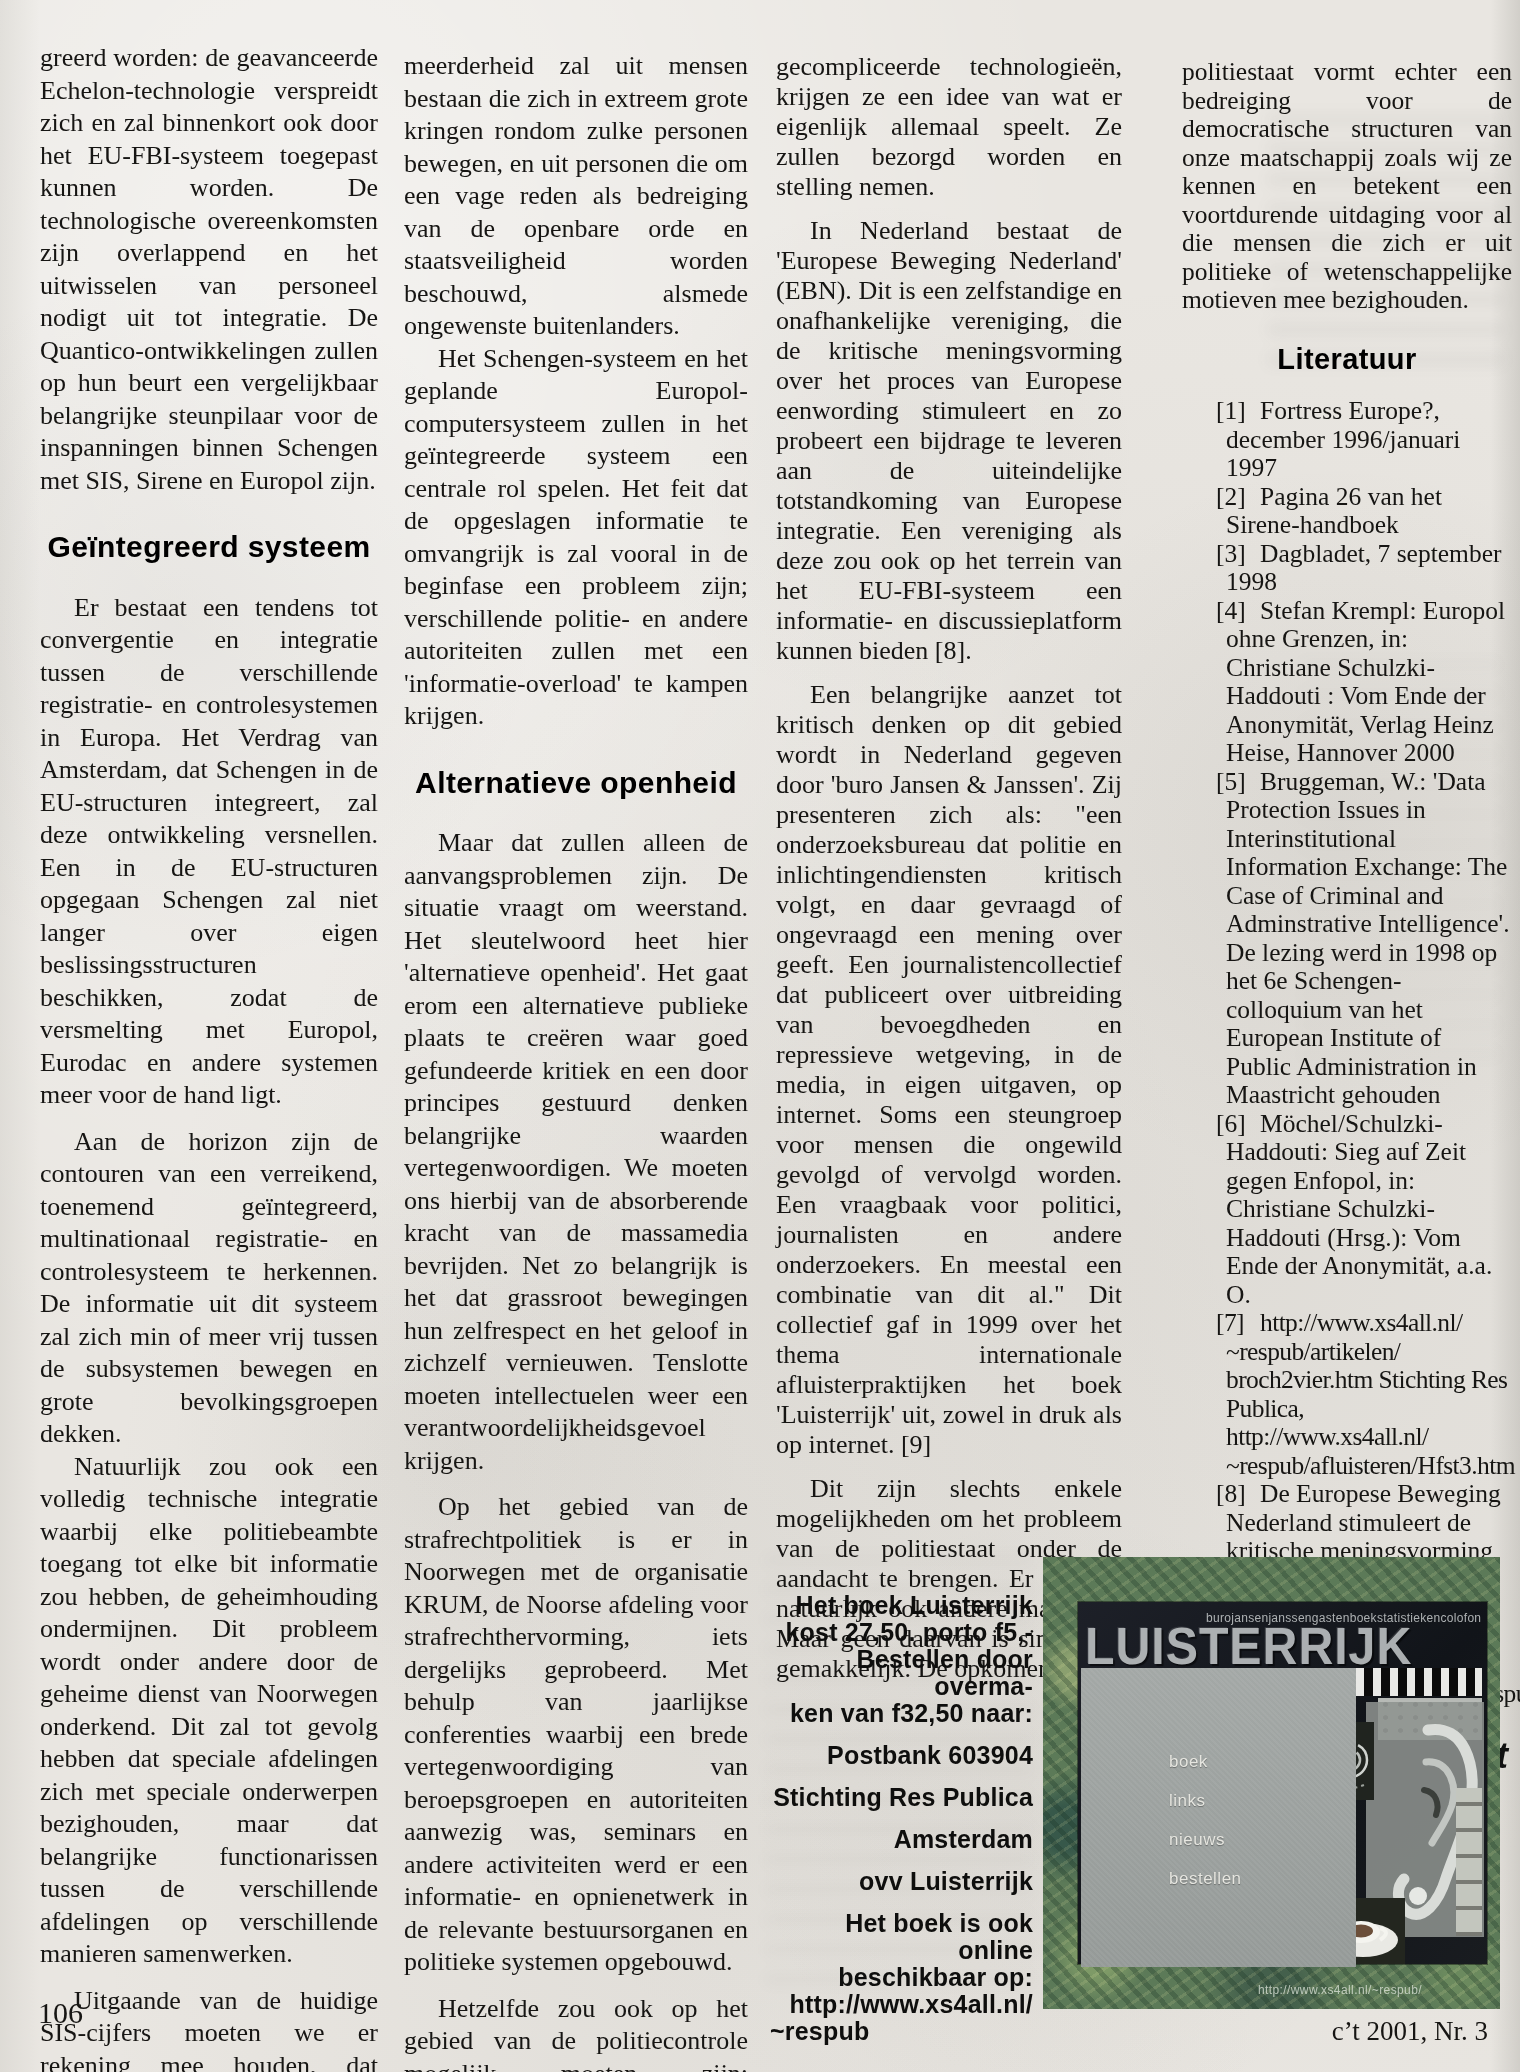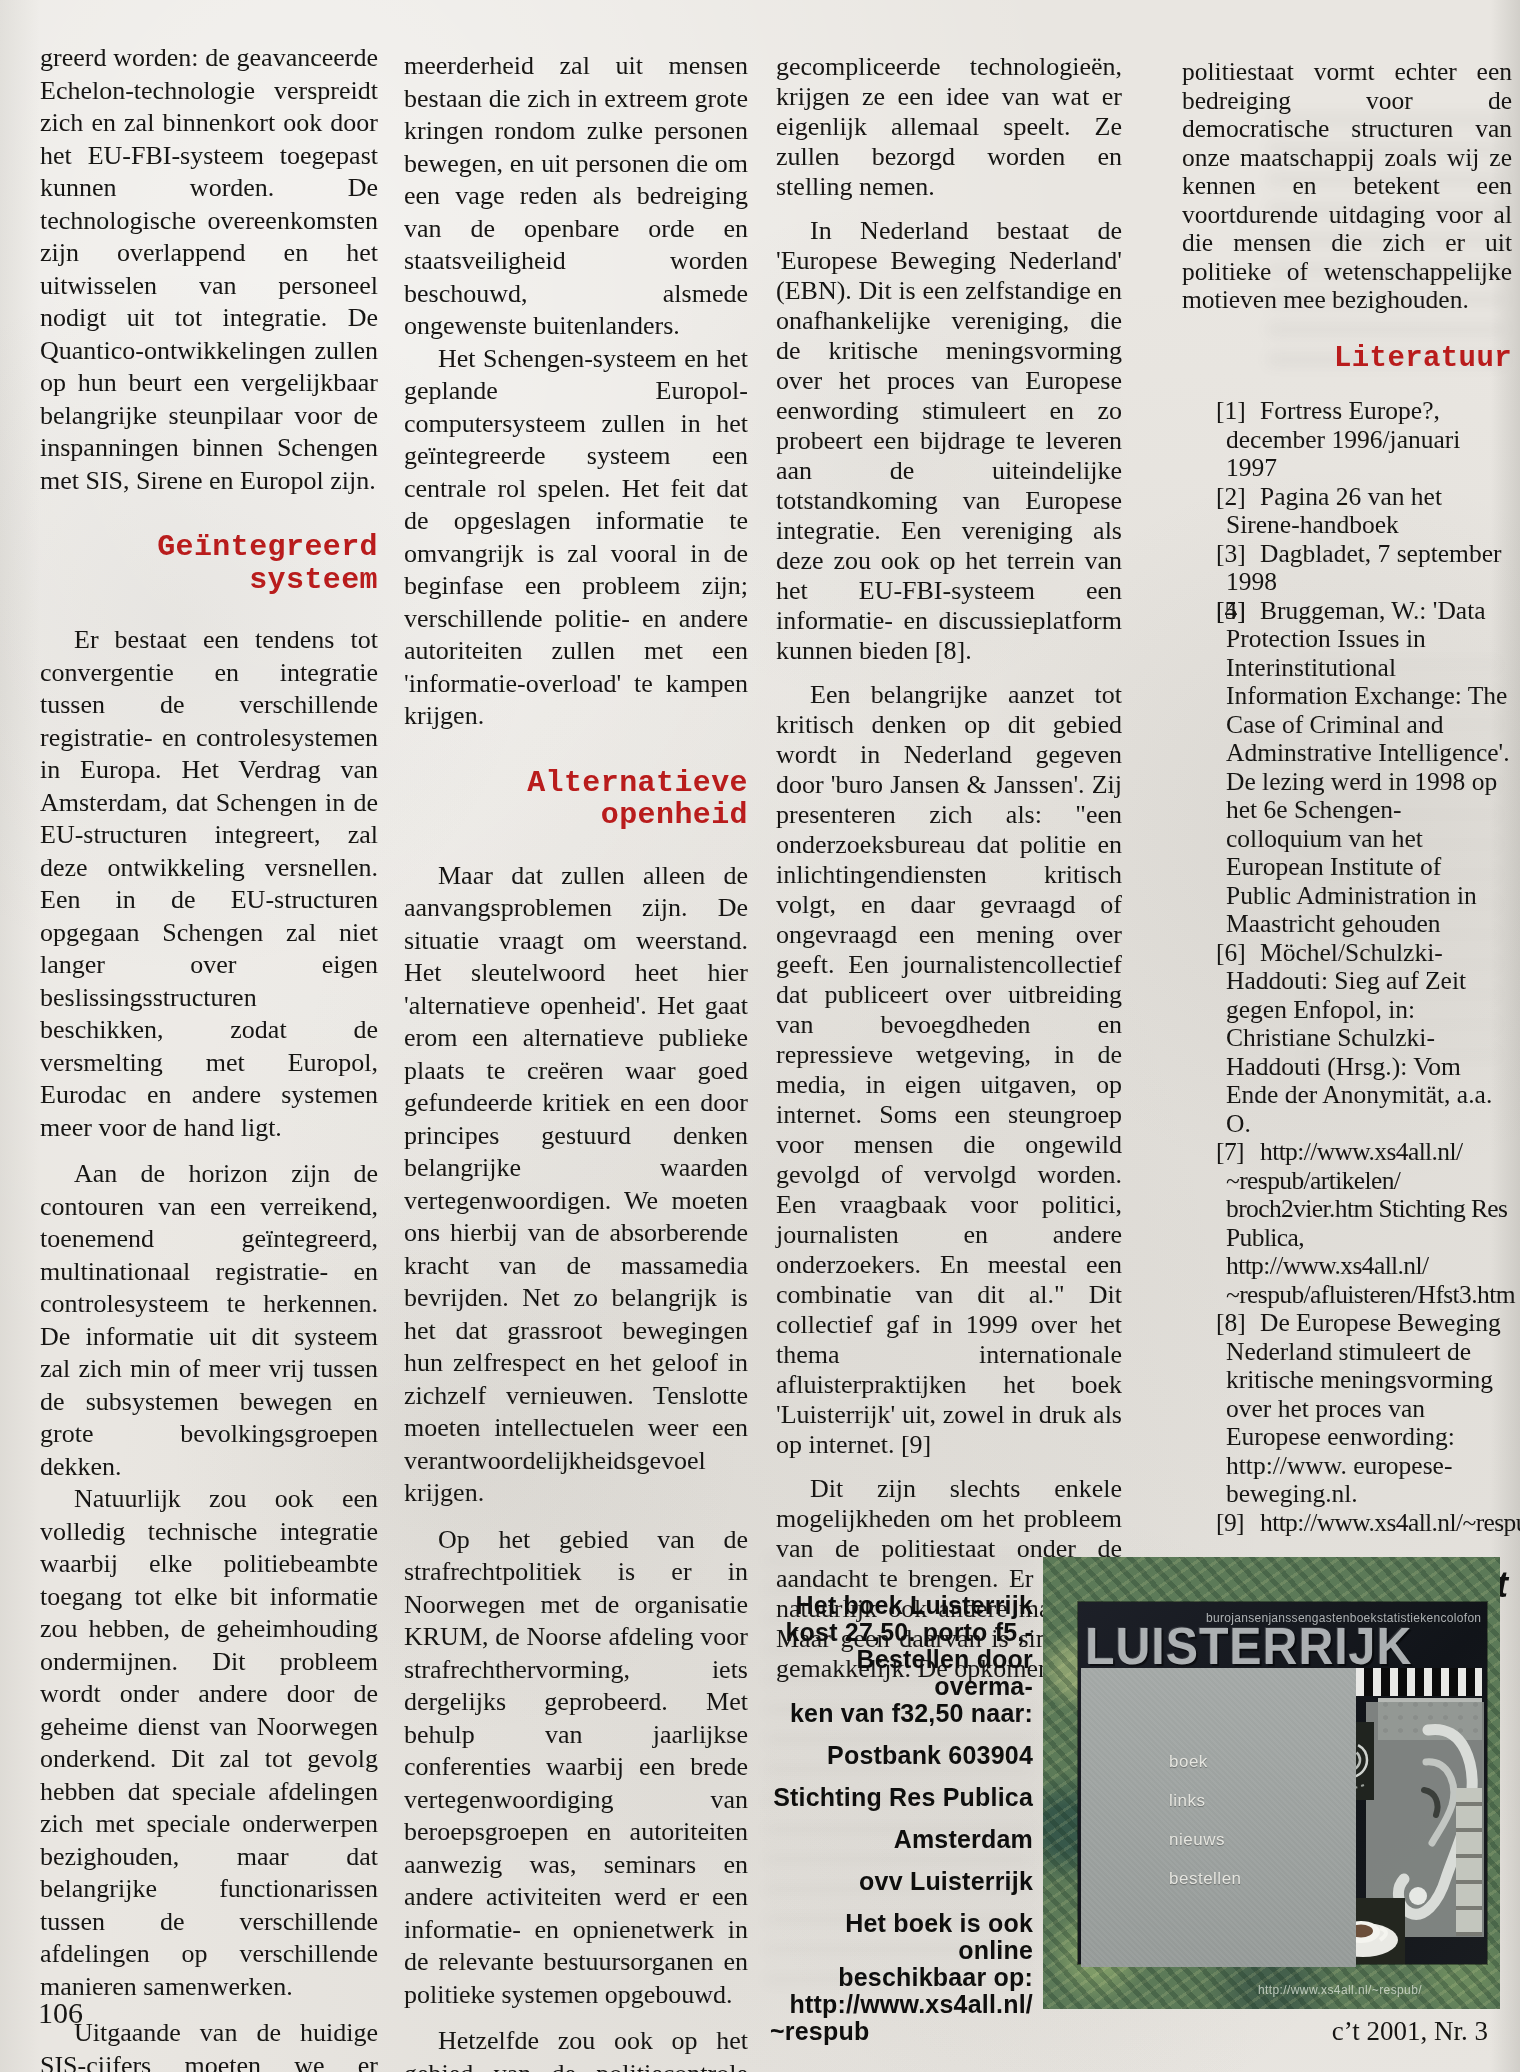--- a/index.html
+++ b/index.html
@@ -41,27 +41,27 @@
   #col2{left:404px;top:50px;width:344px;line-height:32.5px;}
   #col3{left:776px;top:52px;width:346px;line-height:30px;}
   #col4{left:1162px;top:58px;width:330px;line-height:28.5px;font-size:25.5px;margin-left:20px;}
 
   .col p{margin:0;text-indent:34px;}
   .col p.noindent{text-indent:0;}
   .col p.gap{margin-top:14px;}
   .col3-p.gap{margin-top:26px;}
 
   .col-heading{
-    font-family:Liberation Mono, monospace;
+    font-family:Liberation Sans, sans-serif;
     font-weight:bold;
     font-size:30px;
     letter-spacing:.4px;
     margin:34px 0 28px 0;
-    text-align:right;
-    color:#b91c1c;
+    text-align:center;
+    color:#000000;
   }
   #col4 .col-heading{margin:30px 0 24px 0;font-size:29px;}
 
   .ref{position:relative;padding-left:44px;text-align:left;margin:0;}
   .ref .ref-num{position:absolute;left:0;top:0;}
   .ref.tight{letter-spacing:-0.6px;}
   .ct-logo{
     text-align:right;
     font-family:"Liberation Sans", sans-serif;
     font-weight:bold;font-style:italic;
@@ -185,21 +185,21 @@
   <p class="gap col3-p">Een belangrijke aanzet tot kritisch denken op dit gebied wordt in Nederland gegeven door 'buro Jansen &amp; Janssen'. Zij presenteren zich als: "een onderzoeksbureau dat politie en inlichtingendiensten kritisch volgt, en daar gevraagd of ongevraagd een mening over geeft. Een journalistencollectief dat publiceert over uitbreiding van bevoegdheden en repressieve wetgeving, in de media, in eigen uitgaven, op internet. Soms een steungroep voor mensen die ongewild gevolgd of vervolgd worden. Een vraagbaak voor politici, journalisten en andere onderzoekers. En meestal een combinatie van dit al." Dit collectief gaf in 1999 over het thema internationale afluisterpraktijken het boek 'Luisterrijk' uit, zowel in druk als op internet. [9]</p>
   <p class="gap col3-p">Dit zijn slechts enkele mogelijkheden om het probleem van de politiestaat onder de aandacht te brengen. Er bestaan natuurlijk ook andere manieren. Maar geen daarvan is simpel en gemakkelijk. De opkomende</p>
 </div>
 
 <div class="col" id="col4">
   <p class="noindent">politiestaat vormt echter een bedreiging voor de democratische structuren van onze maatschappij zoals wij ze kennen en betekent een voortdurende uitdaging voor al die mensen die zich er uit politieke of wetenschappelijke motieven mee bezighouden.</p>
   <h2 class="col-heading">Literatuur</h2>
   <p class="ref"><span class="ref-num">[1]</span><span>Fortress Europe?, december 1996/januari 1997</span></p>
   <p class="ref"><span class="ref-num">[2]</span><span>Pagina 26 van het Sirene-handboek</span></p>
   <p class="ref"><span class="ref-num">[3]</span><span>Dagbladet, 7 september 1998</span></p>
-  <p class="ref"><span class="ref-num">[4]</span></p>
+  <p class="ref"><span class="ref-num">[4]</span><span>Stefan Krempl: Europol ohne Grenzen, in: Christiane Schulzki-Haddouti : Vom Ende der Anonymität, Verlag Heinz Heise, Hannover 2000</span></p>
   <p class="ref"><span class="ref-num">[5]</span><span>Bruggeman, W.: 'Data Protection Issues in Interinstitutional Information Exchange: The Case of Criminal and Adminstrative Intelligence'. De lezing werd in 1998 op het 6e Schengen-colloquium van het European Institute of Public Administration in Maastricht gehouden</span></p>
   <p class="ref"><span class="ref-num">[6]</span><span>Möchel/Schulzki-Haddouti: Sieg auf Zeit gegen Enfopol, in: Christiane Schulzki-Haddouti (Hrsg.): Vom Ende der Anonymität, a.a. O.</span></p>
   <p class="ref tight"><span class="ref-num">[7]</span><span>http://www.xs4all.nl/ ~respub/artikelen/ broch2vier.htm Stichting Res Publica, http://www.xs4all.nl/ ~respub/afluisteren/Hfst3.htm</span></p>
   <p class="ref"><span class="ref-num">[8]</span><span>De Europese Beweging Nederland stimuleert de kritische meningsvorming over het proces van Europese eenwording: http://www. europese-beweging.nl.</span></p>
   <p class="ref tight"><span class="ref-num">[9]</span><span>http://www.xs4all.nl/~respub</span></p>
   <div class="ct-logo">c’t</div>
 </div>
 
 <div id="ad-text">
   <p class="ad-line">Het boek Luisterrijk</p>

